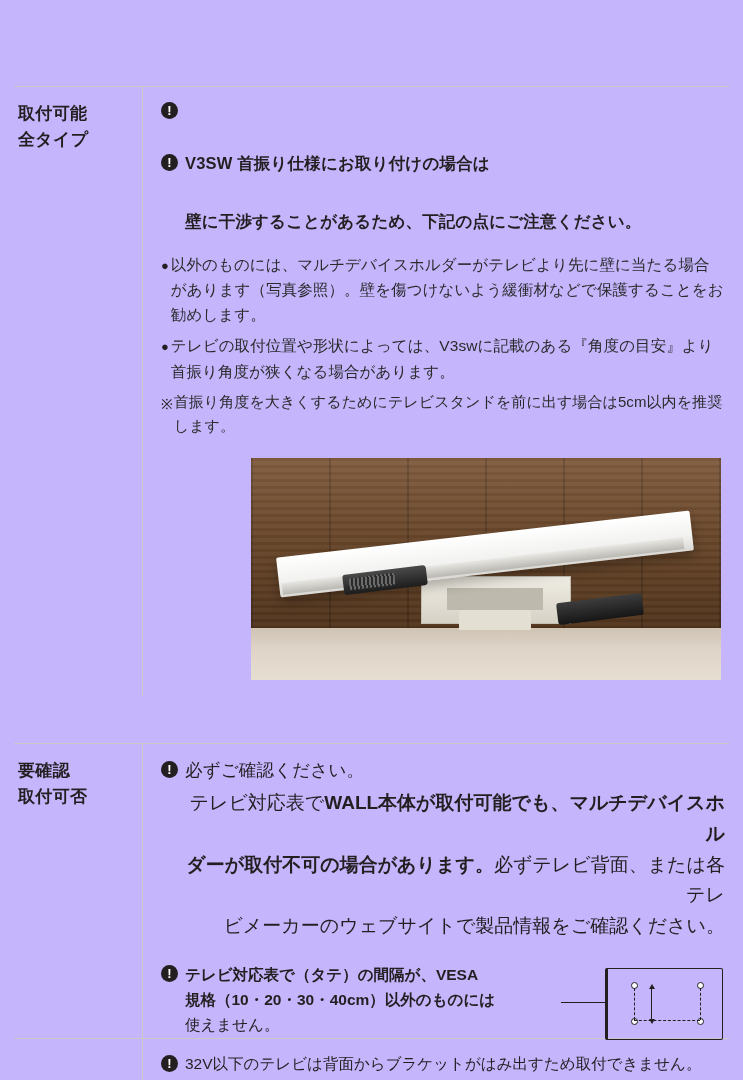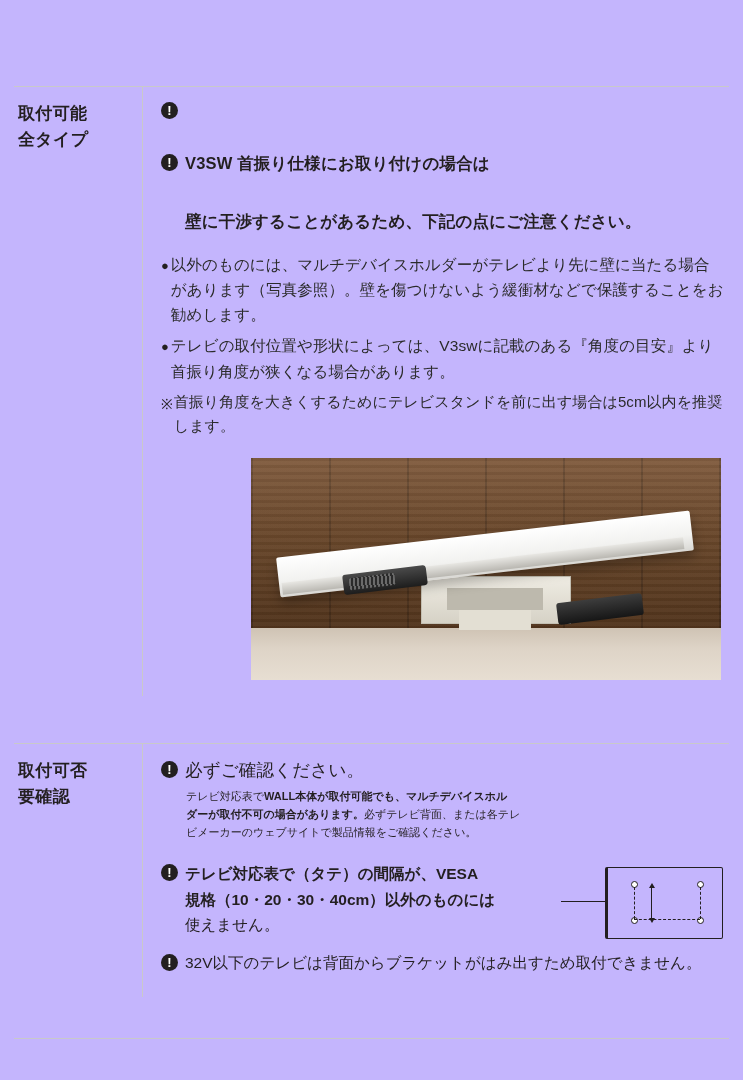--- a/index.html
+++ b/index.html
@@ -212,22 +212,23 @@
 
   
   .s2 .content-col { padding-top: 14px; }
   .must-h {
     font-size: 17.5px;
     font-weight: normal;
     letter-spacing: 0.01em;
   }
   .indent-body {
     margin-left: 25px;
-    font-size: 11px;
+    font-size: 19px;
     line-height: 1.62;
+    text-align: right;
   }
   .indent-body b { font-weight: bold; }
   .gap14 { height: 16px; }
 
   .vesa-row {
     display: flex;
     align-items: flex-start;
     margin-top: 4px;
   }
   .vesa-text {
@@ -366,22 +367,22 @@
           <div class="dev-left"></div>
           <div class="dev-right"></div>
         </div>
       </div>
 
     </div>
   </div>
 
   <div class="section s2">
     <div class="label-col">
+      <div>要確認</div>
       <div>取付可否</div>
-      <div>要確認</div>
     </div>
     <div class="divider"></div>
     <div class="content-col">
 
       <div class="bang-row">
         <div class="bang">!</div>
         <div class="must-h">必ずご確認ください。</div>
       </div>
 
       <div class="indent-body">

